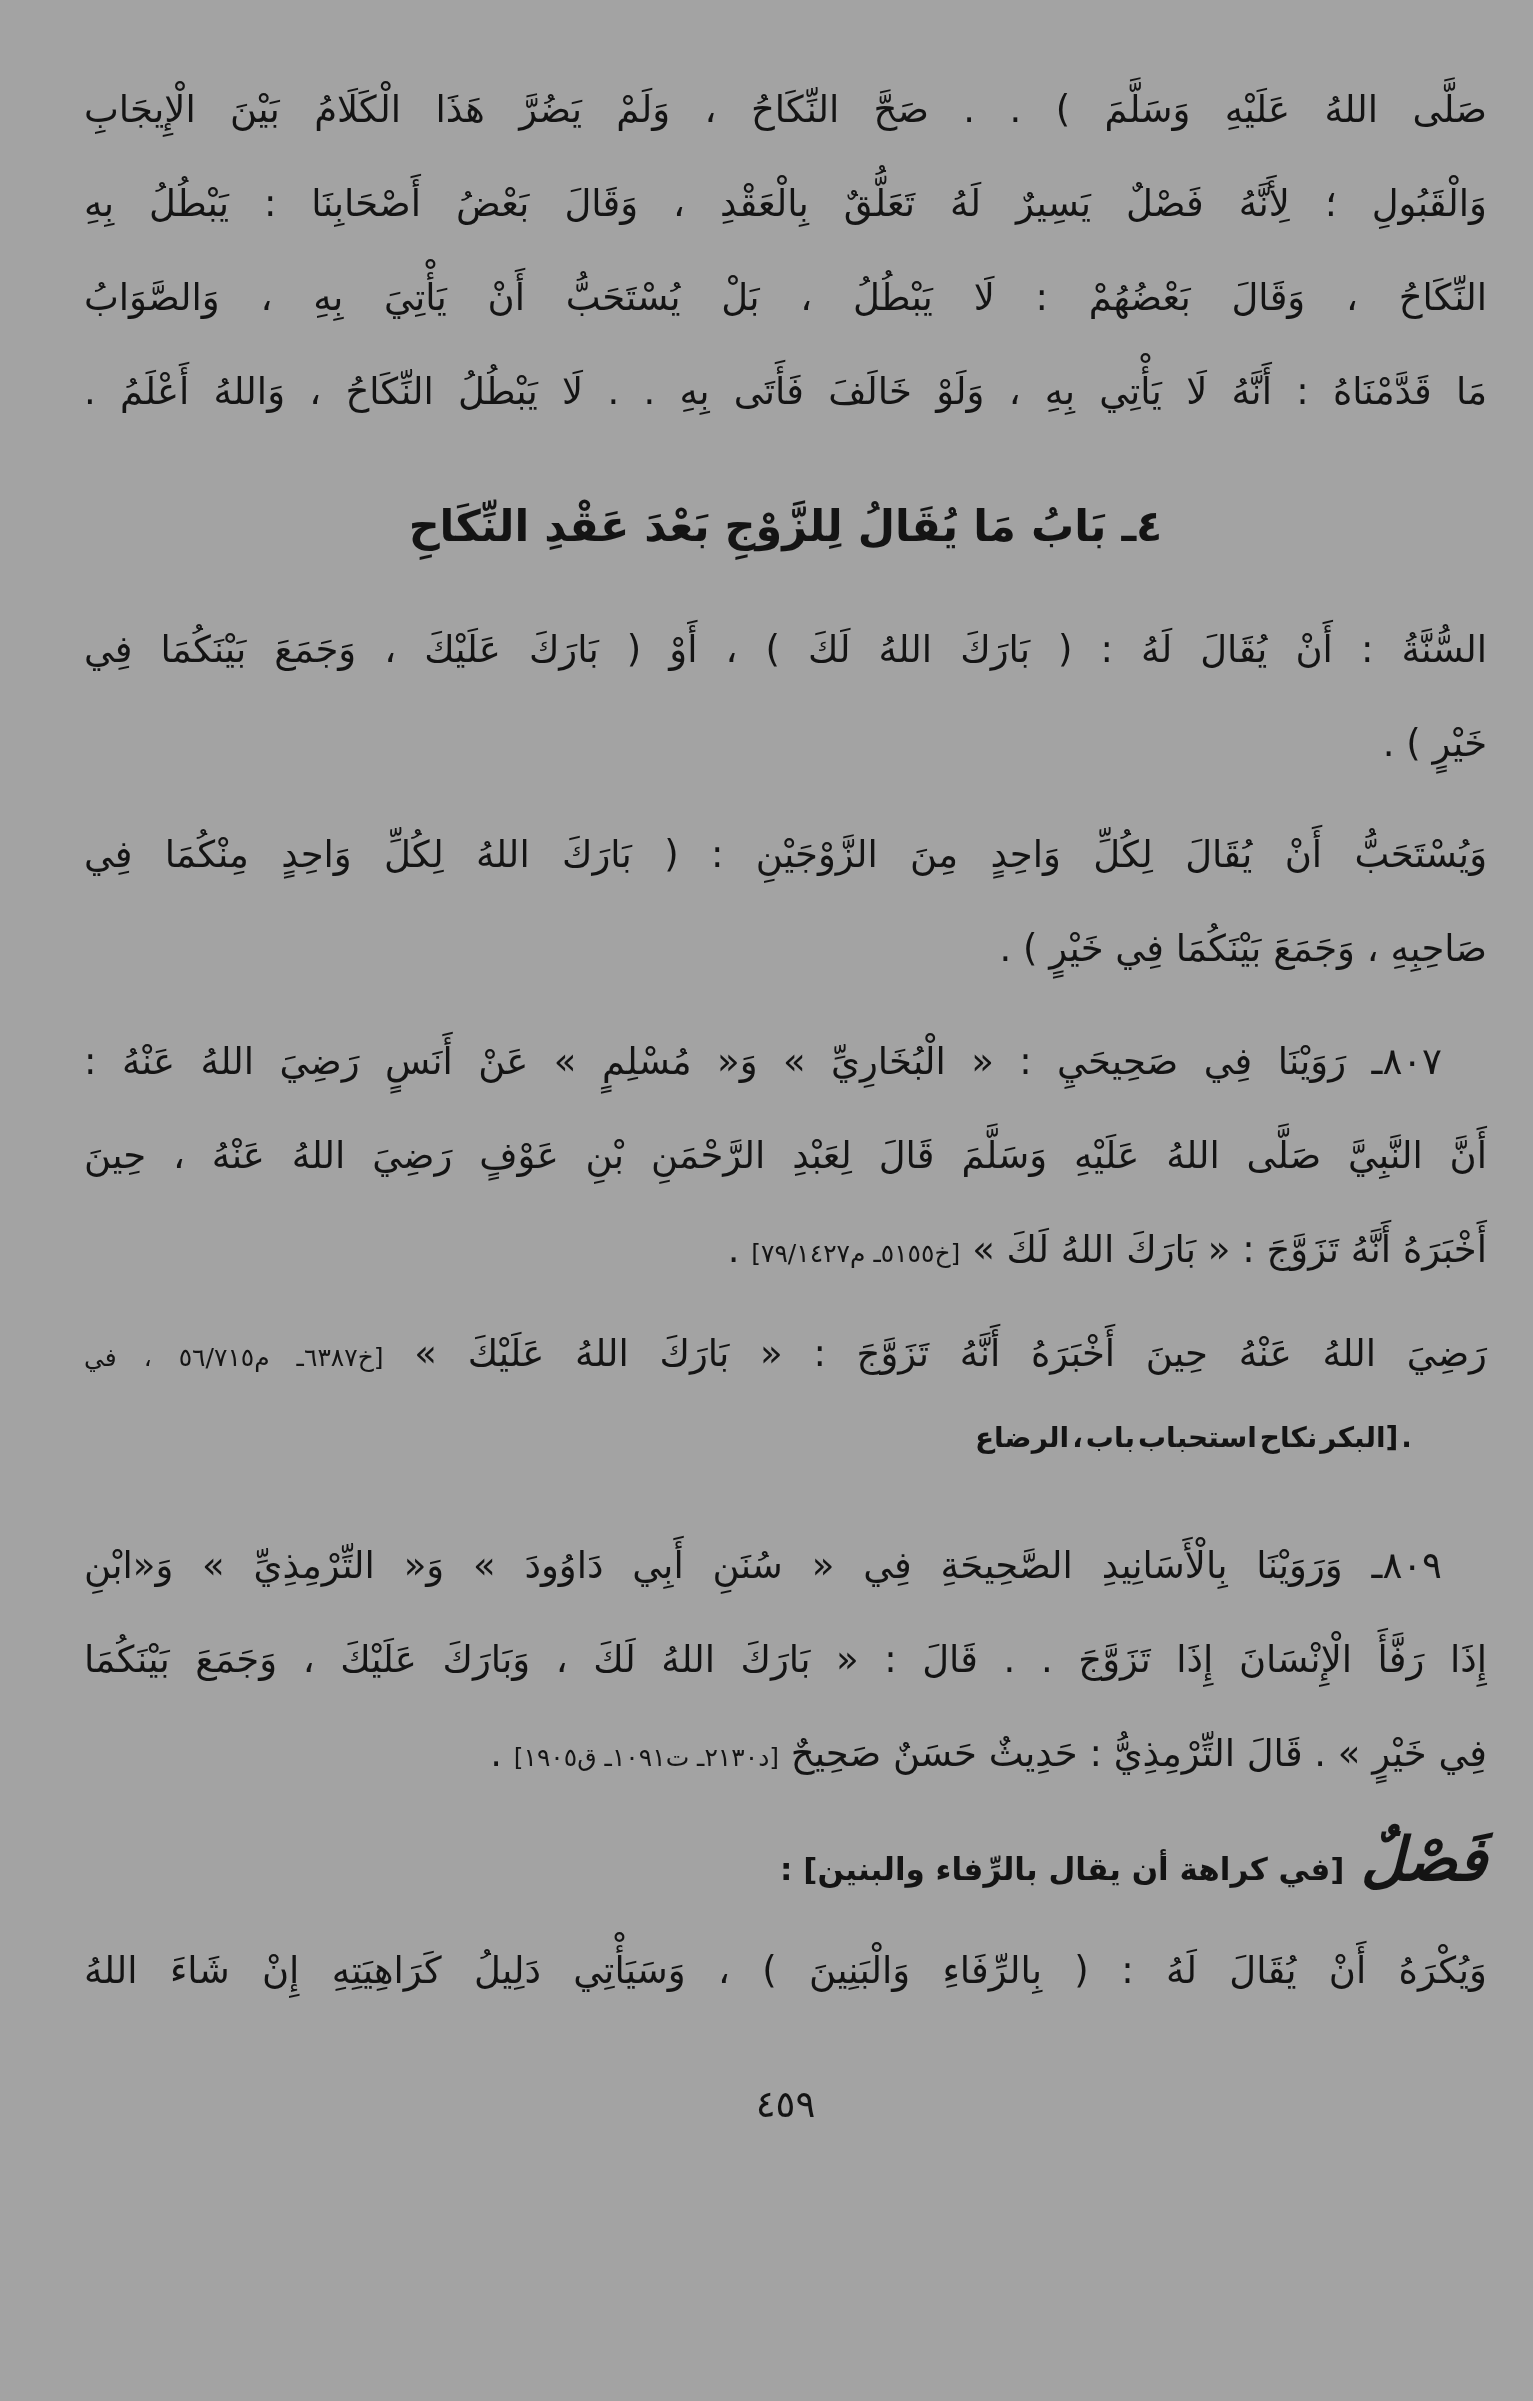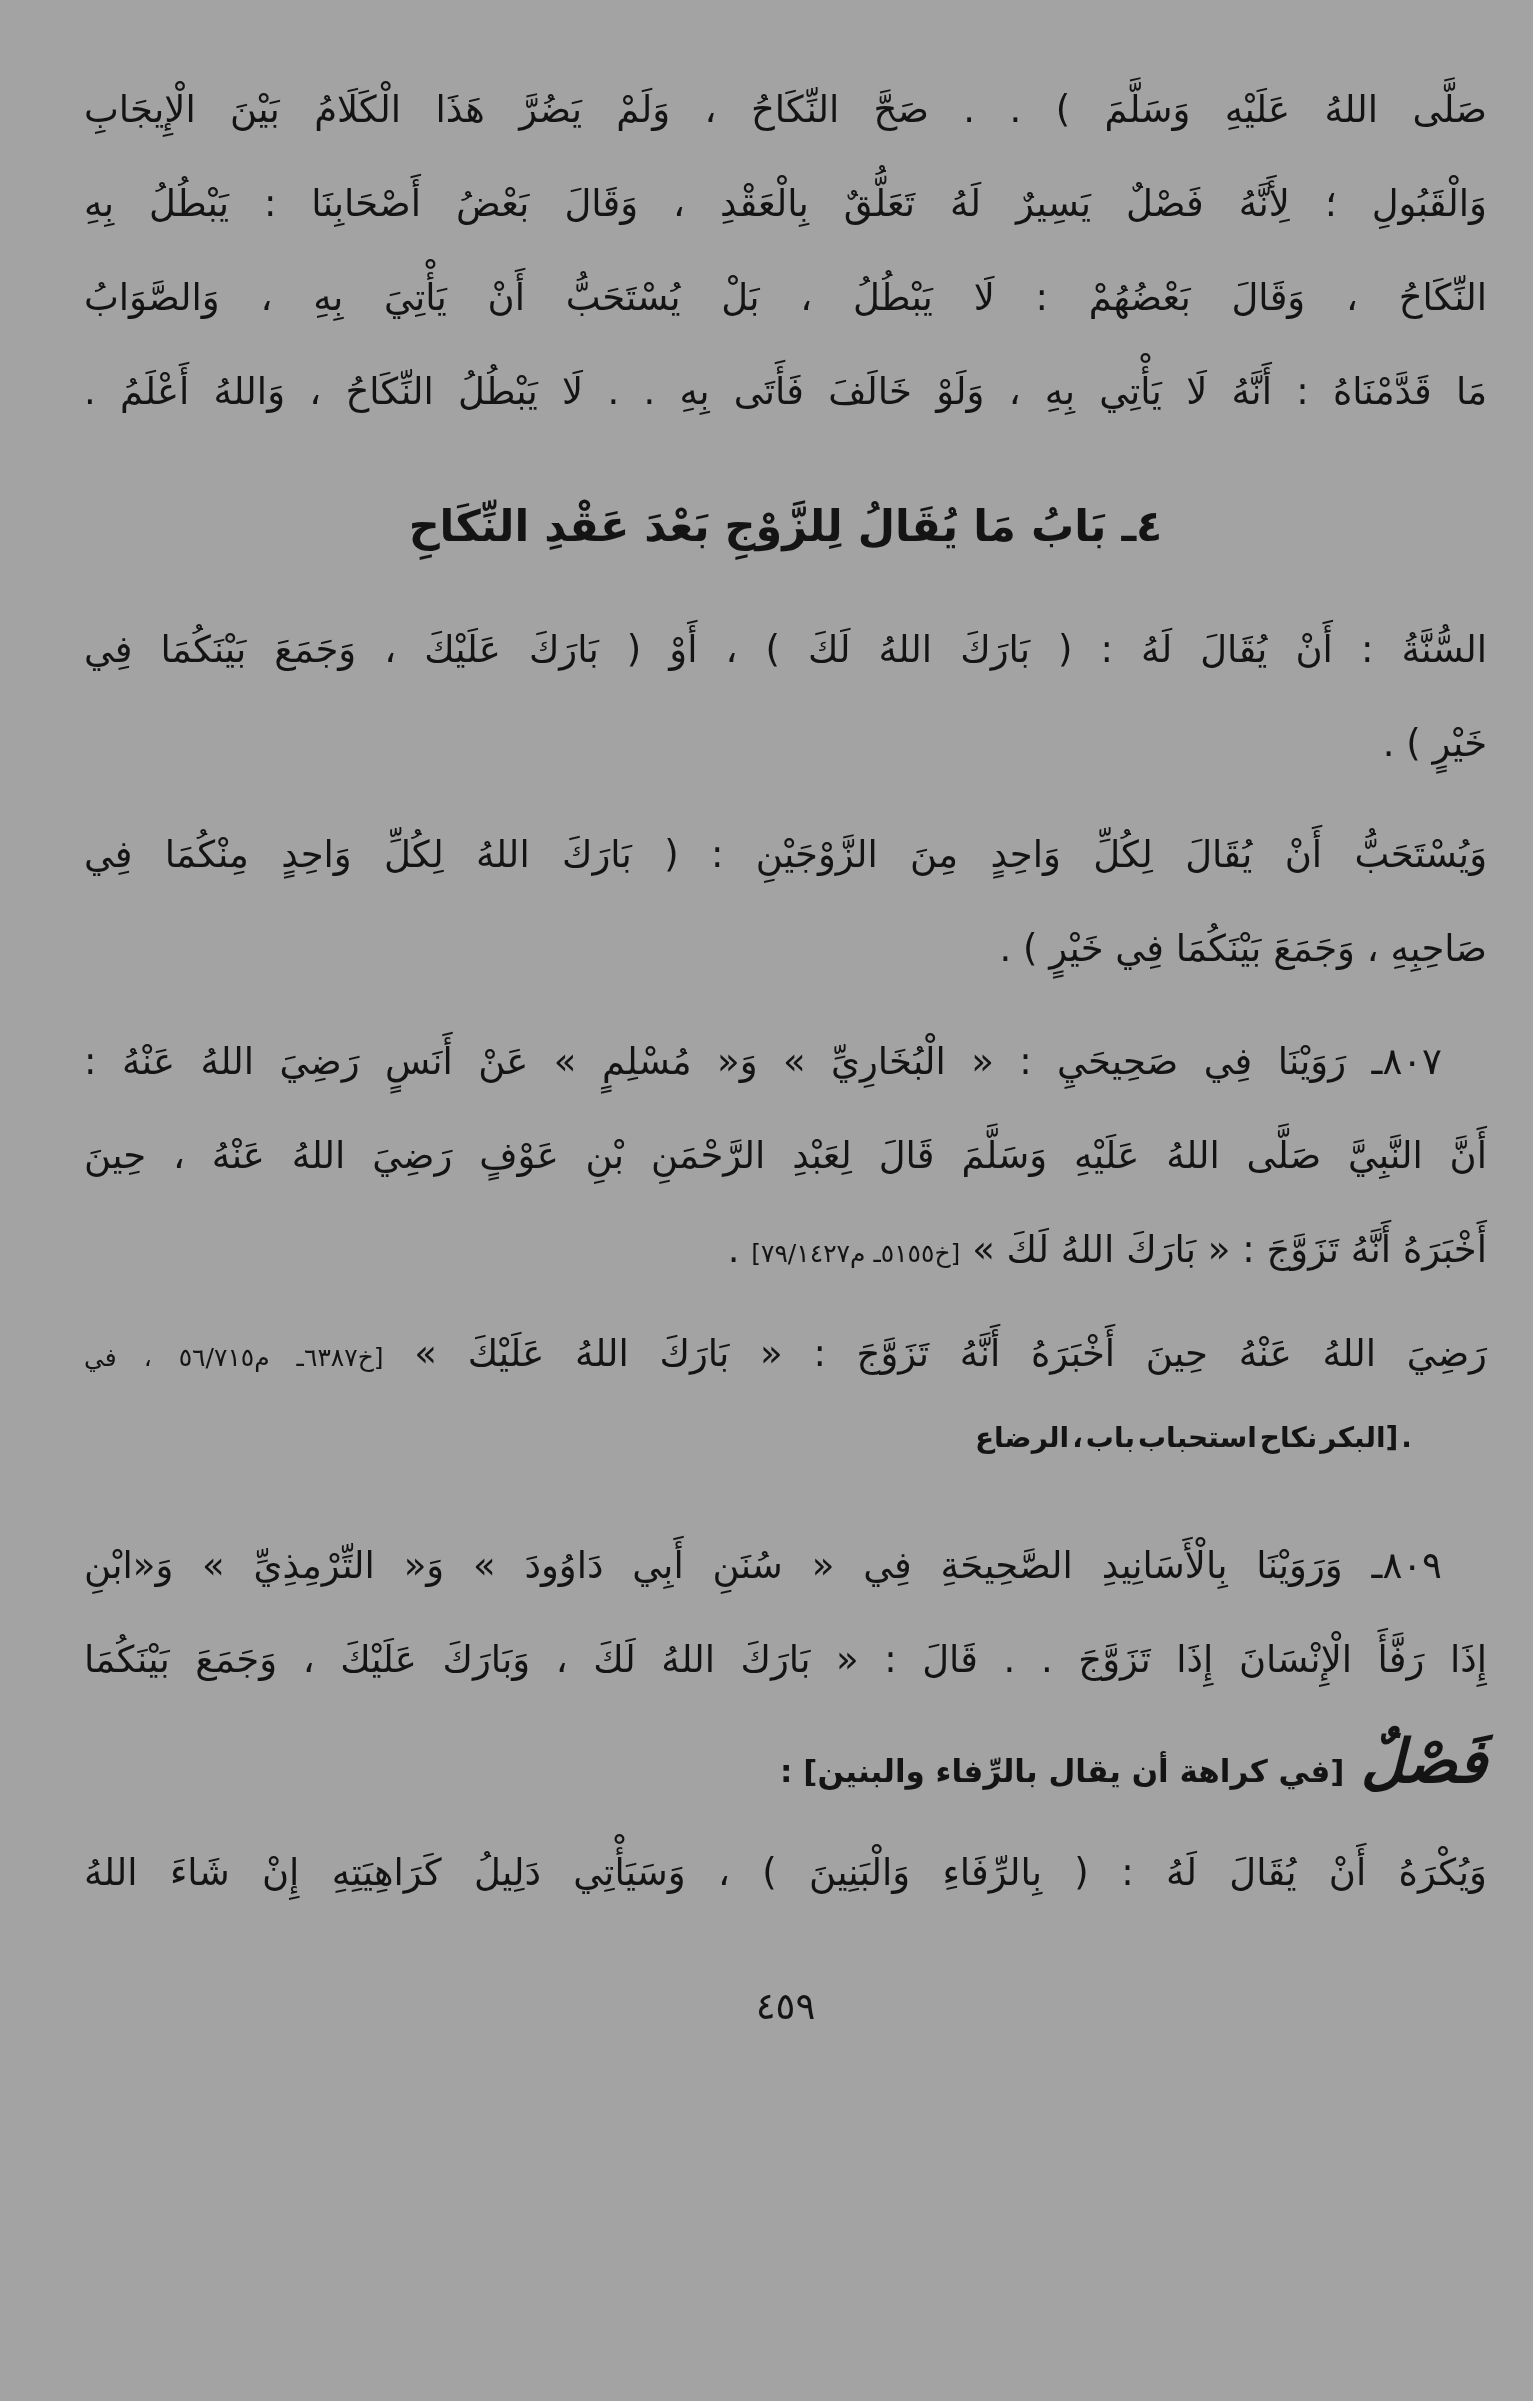--- a/index.html
+++ b/index.html
@@ -118,20 +118,23 @@
       <span>استحباب</span>
       <span>نكاح</span>
       <span>البكر]</span>
       <span>.</span>
     </div>
   </div>
 
   <div class="para blk-f">
     <div class="line indent">٨٠٩ـ وَرَوَيْنَا بِالْأَسَانِيدِ الصَّحِيحَةِ فِي « سُنَنِ أَبِي دَاوُودَ » وَ« التِّرْمِذِيِّ » وَ«ابْنِ</div>
     <div class="line">إِذَا رَفَّأَ الْإِنْسَانَ إِذَا تَزَوَّجَ . . قَالَ : « بَارَكَ اللهُ لَكَ ، وَبَارَكَ عَلَيْكَ ، وَجَمَعَ بَيْنَكُمَا</div>
+    <div class="line end-right">
+      <span>فِي خَيْرٍ » . قَالَ التِّرْمِذِيُّ : حَدِيثٌ حَسَنٌ صَحِيحٌ </span><span class="cite">[د٢١٣٠ـ ت١٠٩١ـ ق١٩٠٥]</span><span> .</span>
+    </div>
   </div>
 
   <div class="fasl">
     <span class="fasl-orn">فَصْلٌ</span>
     <span class="fasl-title">[في كراهة أن يقال بالرِّفاء والبنين] :</span>
   </div>
 
   <div class="para blk-g">
     <div class="line">وَيُكْرَهُ أَنْ يُقَالَ لَهُ : ( بِالرِّفَاءِ وَالْبَنِينَ ) ، وَسَيَأْتِي دَلِيلُ كَرَاهِيَتِهِ إِنْ شَاءَ اللهُ</div>
   </div>

